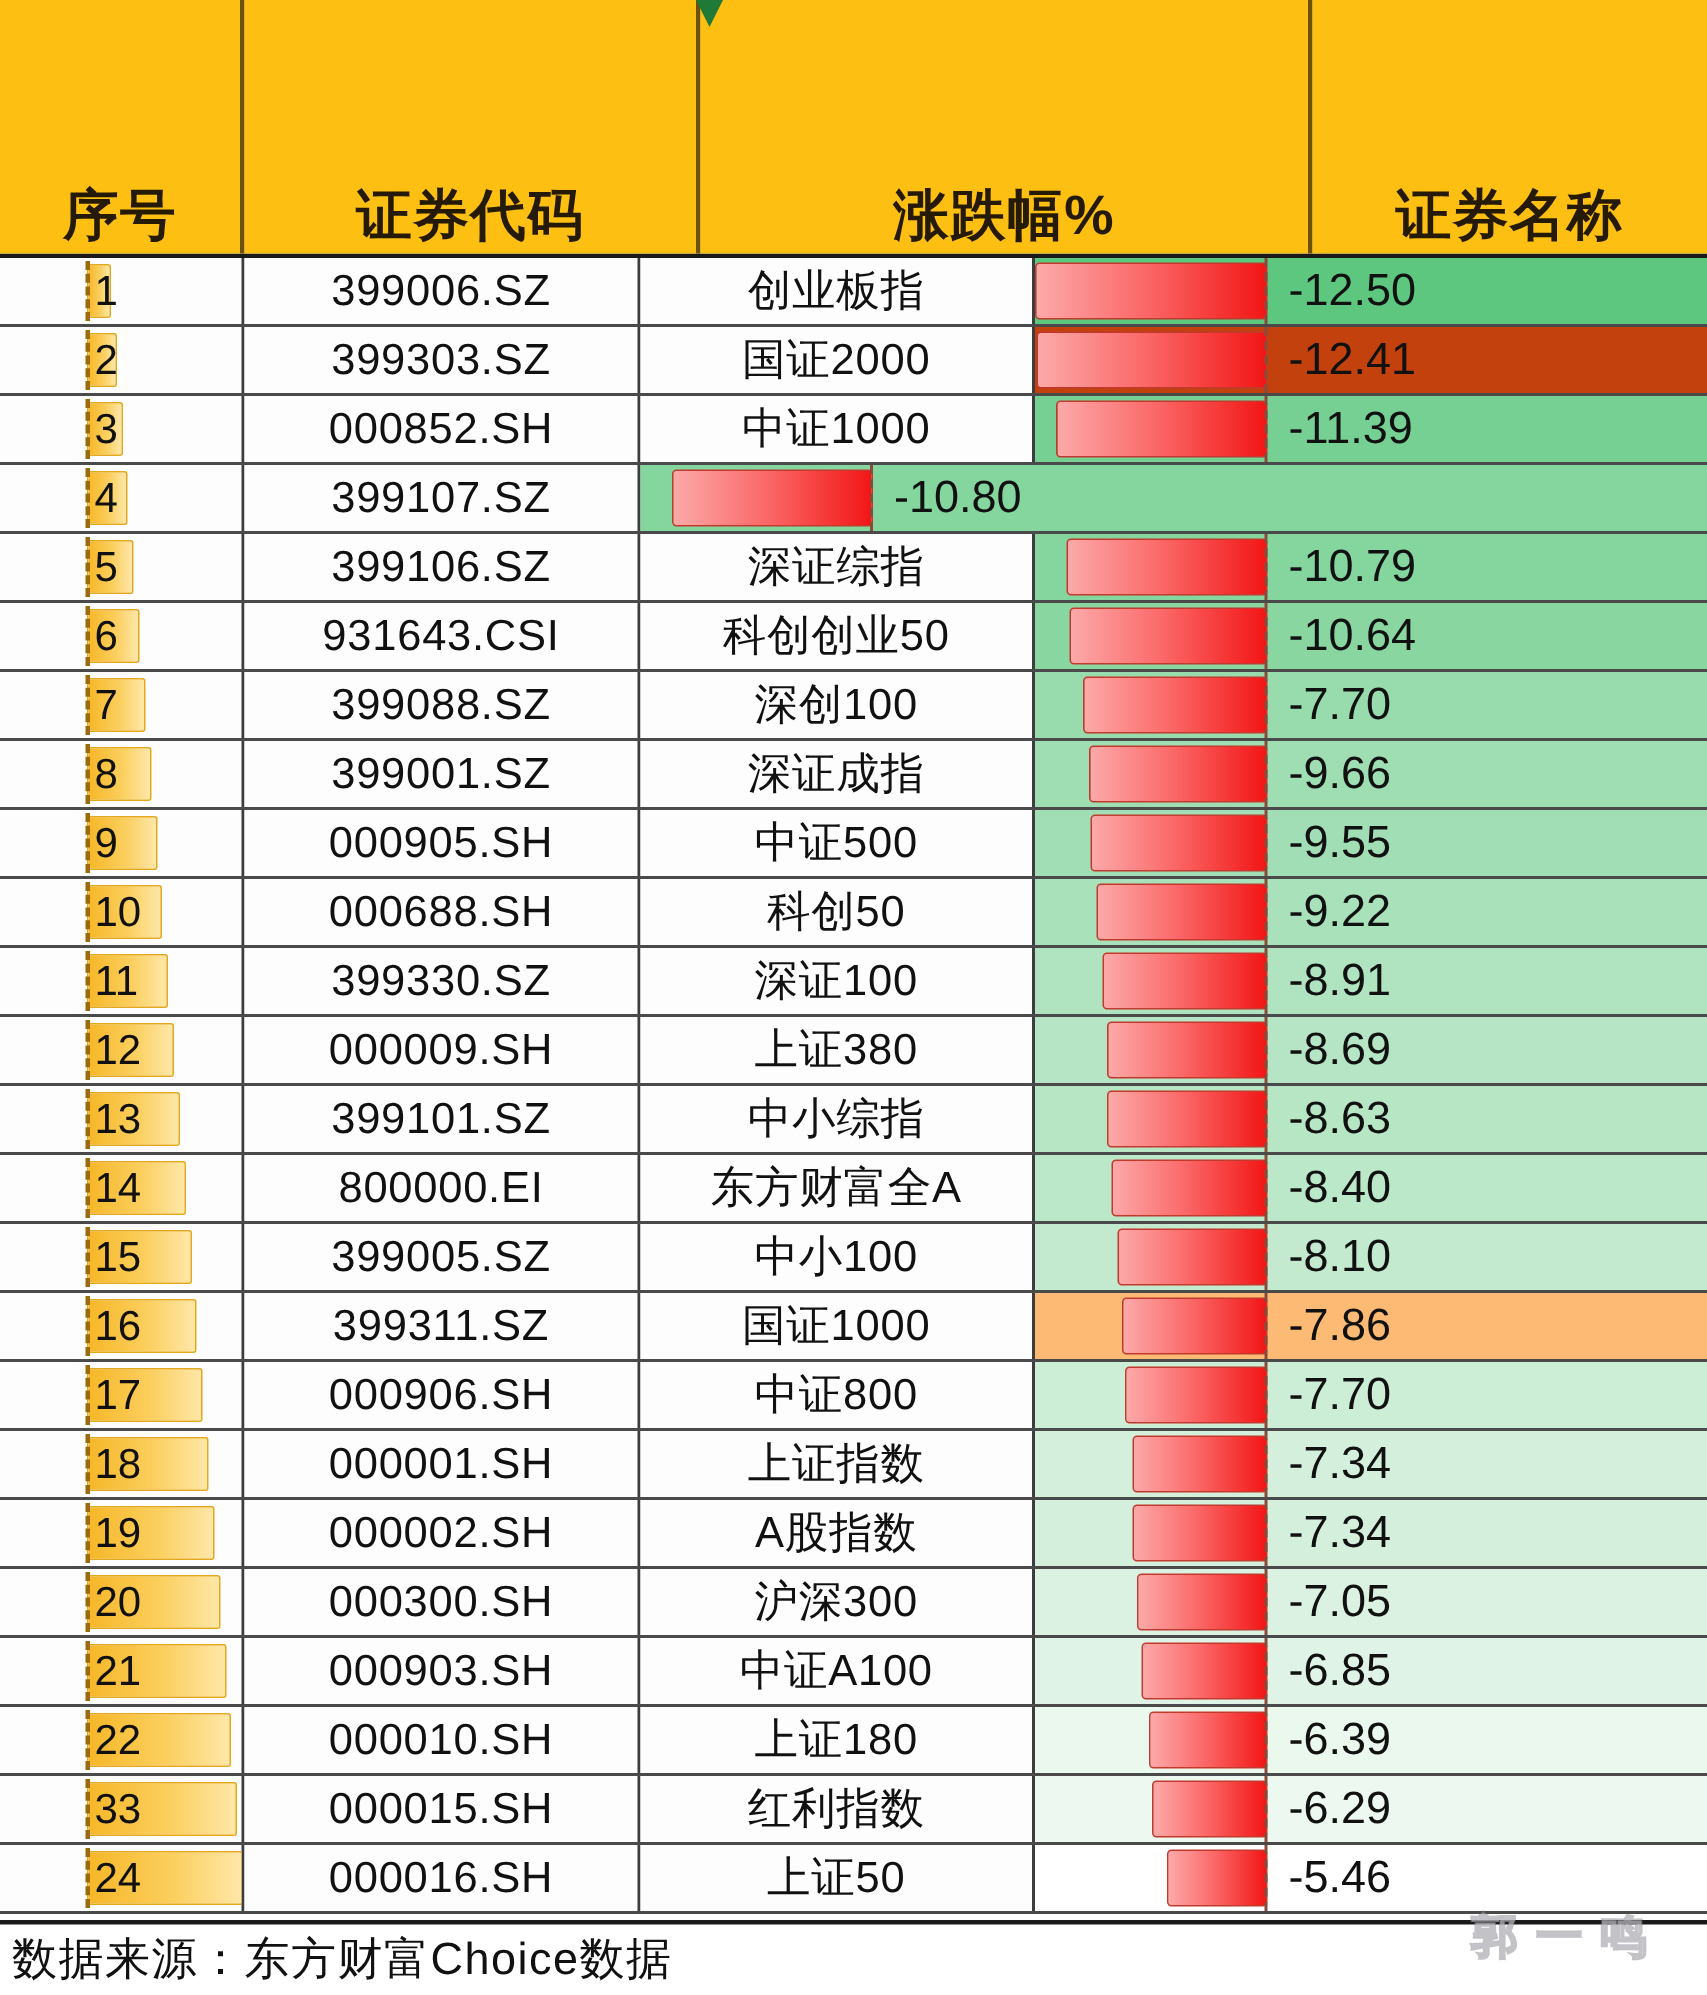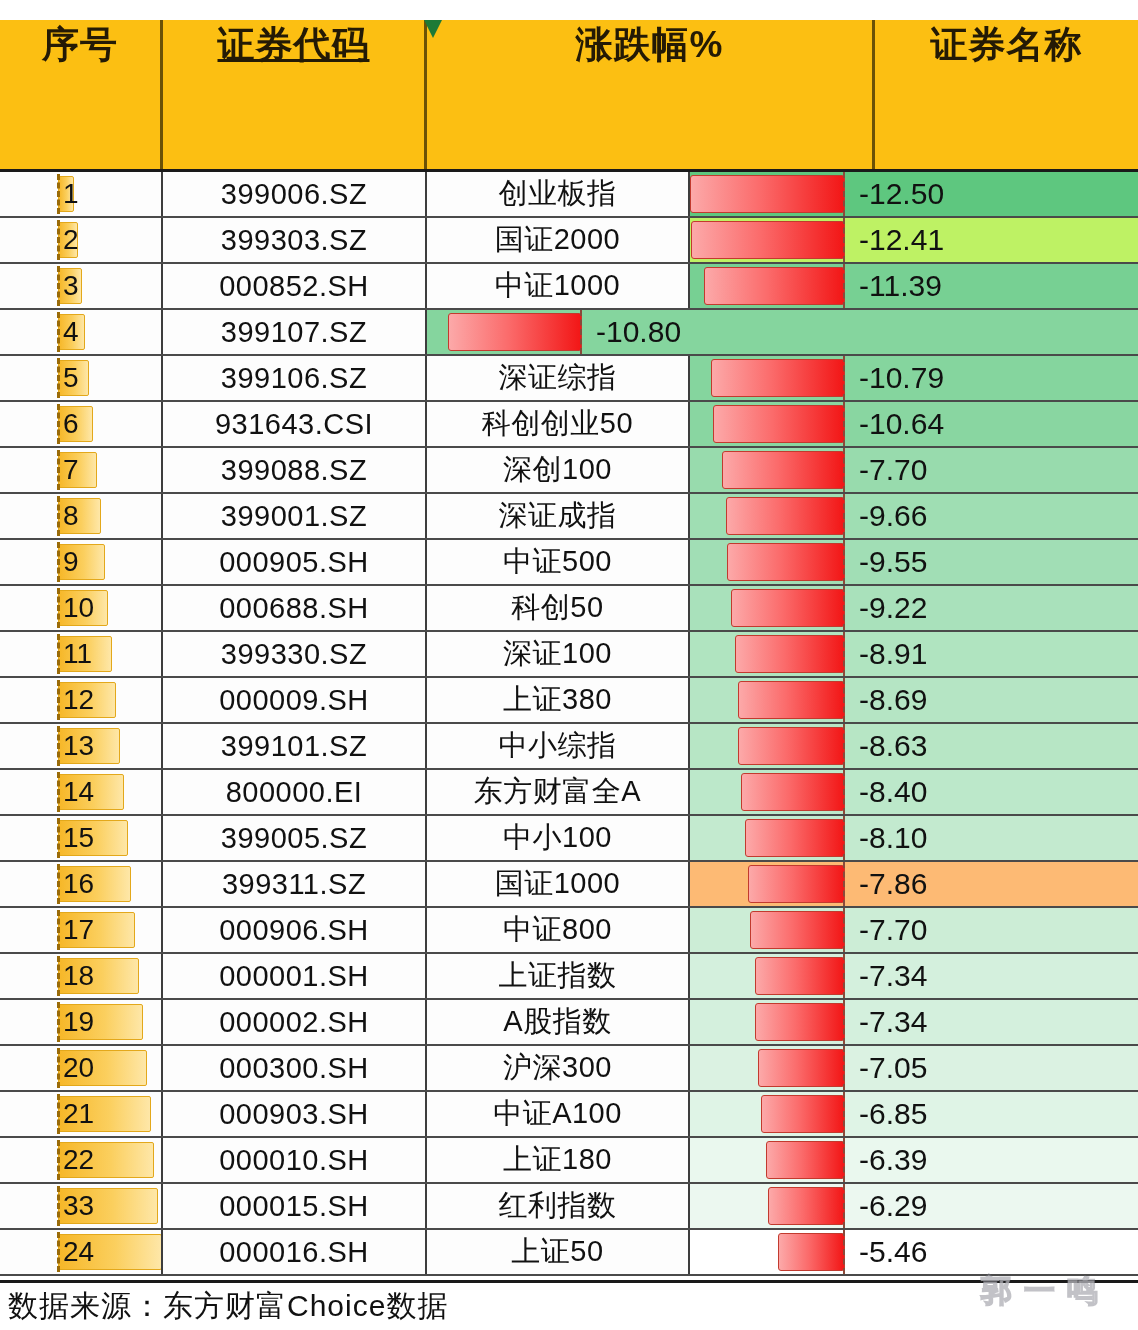--- a/index.html
+++ b/index.html
@@ -10,31 +10,30 @@
     overflow:hidden;
     position:relative;
   }
   #sheet{position:relative;width:1138px;height:1330px;box-sizing:border-box;}
 
   
   .hdr-row{display:flex;height:172px;width:1138px;box-sizing:border-box;
            border-bottom:3px solid #1a1a1a;}
   .hdr-cell{
     background:#FCBF12;
-    display:flex;align-items:flex-start;justify-content:center;
+    display:flex;align-items:flex-end;justify-content:center;
     font-size:37px;font-weight:bold;color:#241a05;
     box-sizing:border-box;
     border-right:3px solid #6b5206;
     letter-spacing:1px;
     position:relative;
-    margin-top:20px;
   }
   .hdr-cell:last-child{border-right:none;}
   .c1{width:163px;}
-  .c2{width:264px;text-decoration:underline;}
+  .c2{width:304px;}
   .c3{width:263px;}
   .c4{width:448px;flex:1;}
   .green-notch{position:absolute;left:-3px;top:0;width:0;height:0;
     border-left:9px solid transparent;border-right:9px solid transparent;
     border-top:18px solid #1e7a36;}
 
   
   .row{display:flex;width:1138px;height:46px;box-sizing:border-box;
        border-bottom:2px solid #4a4a4a;}
   .cell{box-sizing:border-box;border-right:2px solid #3d3d3d;
@@ -125,21 +124,21 @@
           <span class="obar" style="width:17.82608695652174px"></span>
           <span class="dash"></span>
           <span class="num">2</span>
         </div>
         <div class="cell code">
           <span>399303.SZ</span>
         </div>
         <div class="cell name">
           <span>国证2000</span>
         </div>
-        <div class="cell chg" style="background:#bef264">
+        <div class="cell chg" style="background:#c2410c">
           <span class="rbar" style="width:151.875px;left:1.125px"></span>
           <span class="rdash" style="left:153px"></span>
           <span class="val" style="left:169px">-12.41</span>
         </div>
       </div>
       <div class="row">
         <div class="cell seq">
           <span class="obar" style="width:21.652173913043477px"></span>
           <span class="dash"></span>
           <span class="num">3</span>

